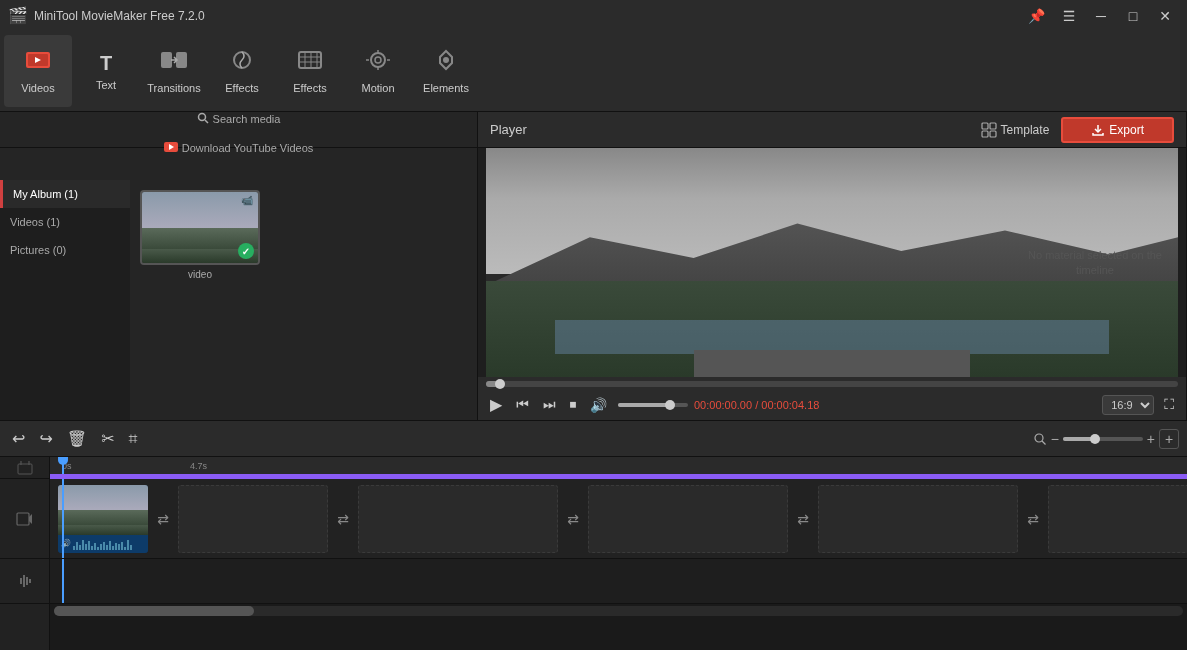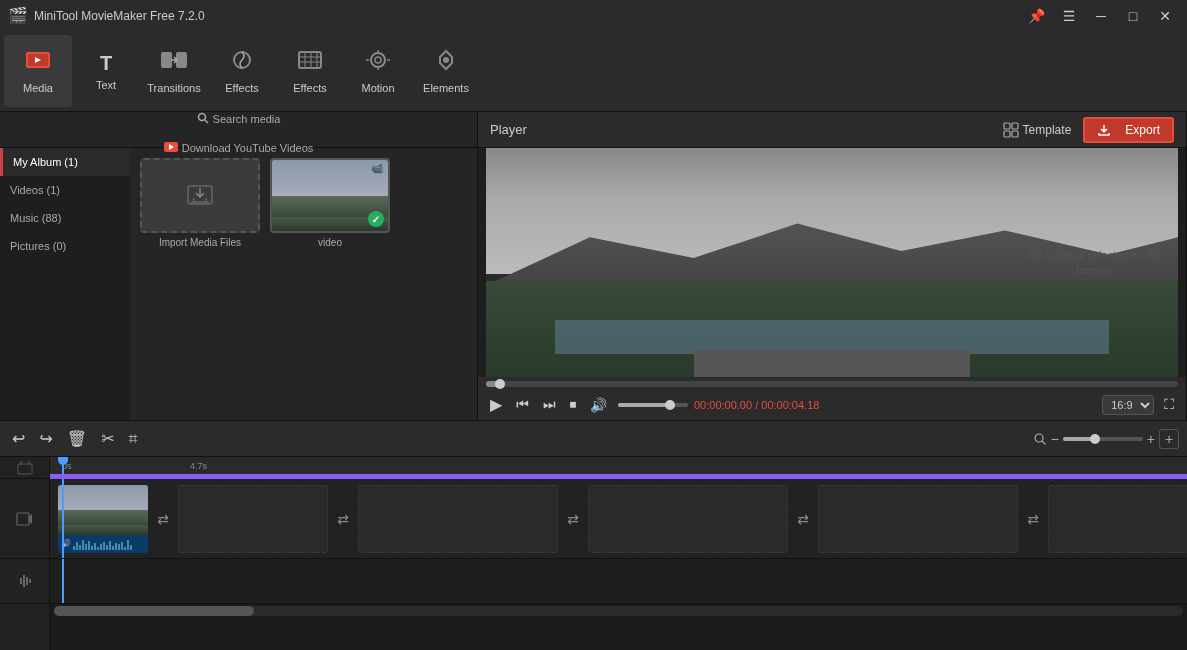--- a/index.html
+++ b/index.html
@@ -104,20 +104,21 @@
     .album-item.active {
       background: #2a2a2a;
       color: #fff;
       border-left: 3px solid #d04040;
     }
 
     #left-content {
       display: flex;
       flex: 1;
       overflow: hidden;
+      margin-top: 32px;
     }
     #media-toolbar {
       display: flex;
       align-items: center;
       height: 36px;
       background: #252525;
       padding: 0 8px;
       gap: 16px;
       border-bottom: 1px solid #111;
       flex-direction: column;
@@ -491,21 +492,21 @@
 
   <div id="toolbar">
     <div class="tool-item active">
       <span class="tool-icon">
         <svg width="28" height="24" viewBox="0 0 28 24">
             <rect x="2" y="4" width="24" height="16" rx="2" fill="#e74c3c"></rect>
             <rect x="4" y="6" width="20" height="12" rx="1" fill="#c0392b"></rect>
             <polygon points="11,9 11,15 17,12" fill="#fff"></polygon>
           </svg>
       </span>
-      <span class="tool-label">Media</span>
+      <span class="tool-label">Videos</span>
     </div>
     <div class="tool-item">
       <span class="tool-icon" style="font-size:20px; font-weight:bold; color:#ccc;">T</span>
       <span class="tool-label">Text</span>
     </div>
     <div class="tool-item">
       <span class="tool-icon">
         <svg width="28" height="24" viewBox="0 0 28 24">
             <rect x="1" y="4" width="11" height="16" rx="2" fill="#888"></rect>
             <rect x="16" y="4" width="11" height="16" rx="2" fill="#888"></rect>
@@ -585,42 +586,26 @@
       <div id="left-content" style="display:flex; flex:1; overflow:hidden;">
 
         <div id="album-list" style="width:130px; background:#1e1e1e; flex-shrink:0; overflow-y:auto;">
           <div class="album-item active">
             <span>My Album (1)</span>
           </div>
           <div class="album-item">
             <span>Videos (1)</span>
           </div>
           <div class="album-item">
-            <span>Music (88)</span>
-          </div>
-          <div class="album-item">
             <span>Pictures (0)</span>
           </div>
         </div>
 
         <div id="media-grid" style="display:flex; flex-wrap:wrap; padding:10px; gap:10px; overflow-y:auto; flex:1;">
 
-          <div class="media-card">
-            <div class="media-thumb">
-              <svg width="32" height="32" viewBox="0 0 32 32">
-                <rect x="4" y="6" width="24" height="18" rx="2" fill="none" stroke="#666" stroke-width="1.5"></rect>
-                <line x1="10" y1="18" x2="10" y2="22" stroke="#666" stroke-width="1.5"></line>
-                <line x1="22" y1="18" x2="22" y2="22" stroke="#666" stroke-width="1.5"></line>
-                <line x1="7" y1="22" x2="25" y2="22" stroke="#666" stroke-width="1.5"></line>
-                <line x1="16" y1="8" x2="16" y2="17" stroke="#888" stroke-width="1.5"></line>
-                <polyline points="12,13 16,17 20,13" fill="none" stroke="#888" stroke-width="1.5"></polyline>
-              </svg>
-            </div>
-            <span class="media-thumb-label">Import Media Files</span>
-          </div>
 
           <div class="media-card">
             <div class="media-thumb has-video" style="position:relative;">
 
               <span style="position:absolute; top:3px; right:4px; font-size:10px; color:#fff; z-index:2;">📹</span>
 
               <div style="width:100%; height:100%; position:relative; overflow:hidden;">
                 <div style="width:100%; height:50%; background: linear-gradient(180deg, #8a9aaa 0%, #aab 100%);"></div>
                 <div style="width:100%; height:30%; background: linear-gradient(180deg, #5a6a5a 0%, #3a4a3a 100%);"></div>
                 <div style="width:100%; height:20%; background: linear-gradient(180deg, #4a5a4a 0%, #2a3a2a 100%);"></div>
@@ -644,21 +629,21 @@
         <div id="player-header-right" style="display:flex; align-items:center; gap:4px;">
           <button id="template-btn" style="display:flex; align-items:center; gap:4px; background:transparent; border:none; color:#ccc; cursor:pointer; font-size:12px; padding:4px 8px; border-radius:3px;">
             <svg width="16" height="16" viewBox="0 0 16 16">
                 <rect x="1" y="1" width="6" height="6" rx="1" fill="none" stroke="#aaa" stroke-width="1.2"></rect>
                 <rect x="9" y="1" width="6" height="6" rx="1" fill="none" stroke="#aaa" stroke-width="1.2"></rect>
                 <rect x="1" y="9" width="6" height="6" rx="1" fill="none" stroke="#aaa" stroke-width="1.2"></rect>
                 <rect x="9" y="9" width="6" height="6" rx="1" fill="none" stroke="#aaa" stroke-width="1.2"></rect>
               </svg>
             <span>Template</span>
           </button>
-          <button id="export-btn" style="display:flex; align-items:center; gap:14px; background:#c0392b; border:2px solid #e74c3c; color:#fff; cursor:pointer; font-size:12px; padding:4px 12px; border-radius:3px;">
+          <button id="export-btn" style="display:flex; align-items:center; gap:4px; background:#c0392b; border:2px solid #e74c3c; color:#fff; cursor:pointer; font-size:12px; padding:4px 28px; border-radius:3px;">
             <svg width="14" height="14" viewBox="0 0 14 14">
                 <path d="M2 10 L2 12 L12 12 L12 10" stroke="#fff" stroke-width="1.5" fill="none"></path>
                 <line x1="7" y1="2" x2="7" y2="9" stroke="#fff" stroke-width="1.5"></line>
                 <polyline points="4,6 7,9 10,6" fill="none" stroke="#fff" stroke-width="1.5"></polyline>
               </svg>
             <span>Export</span>
           </button>
         </div>
       </div>
 

